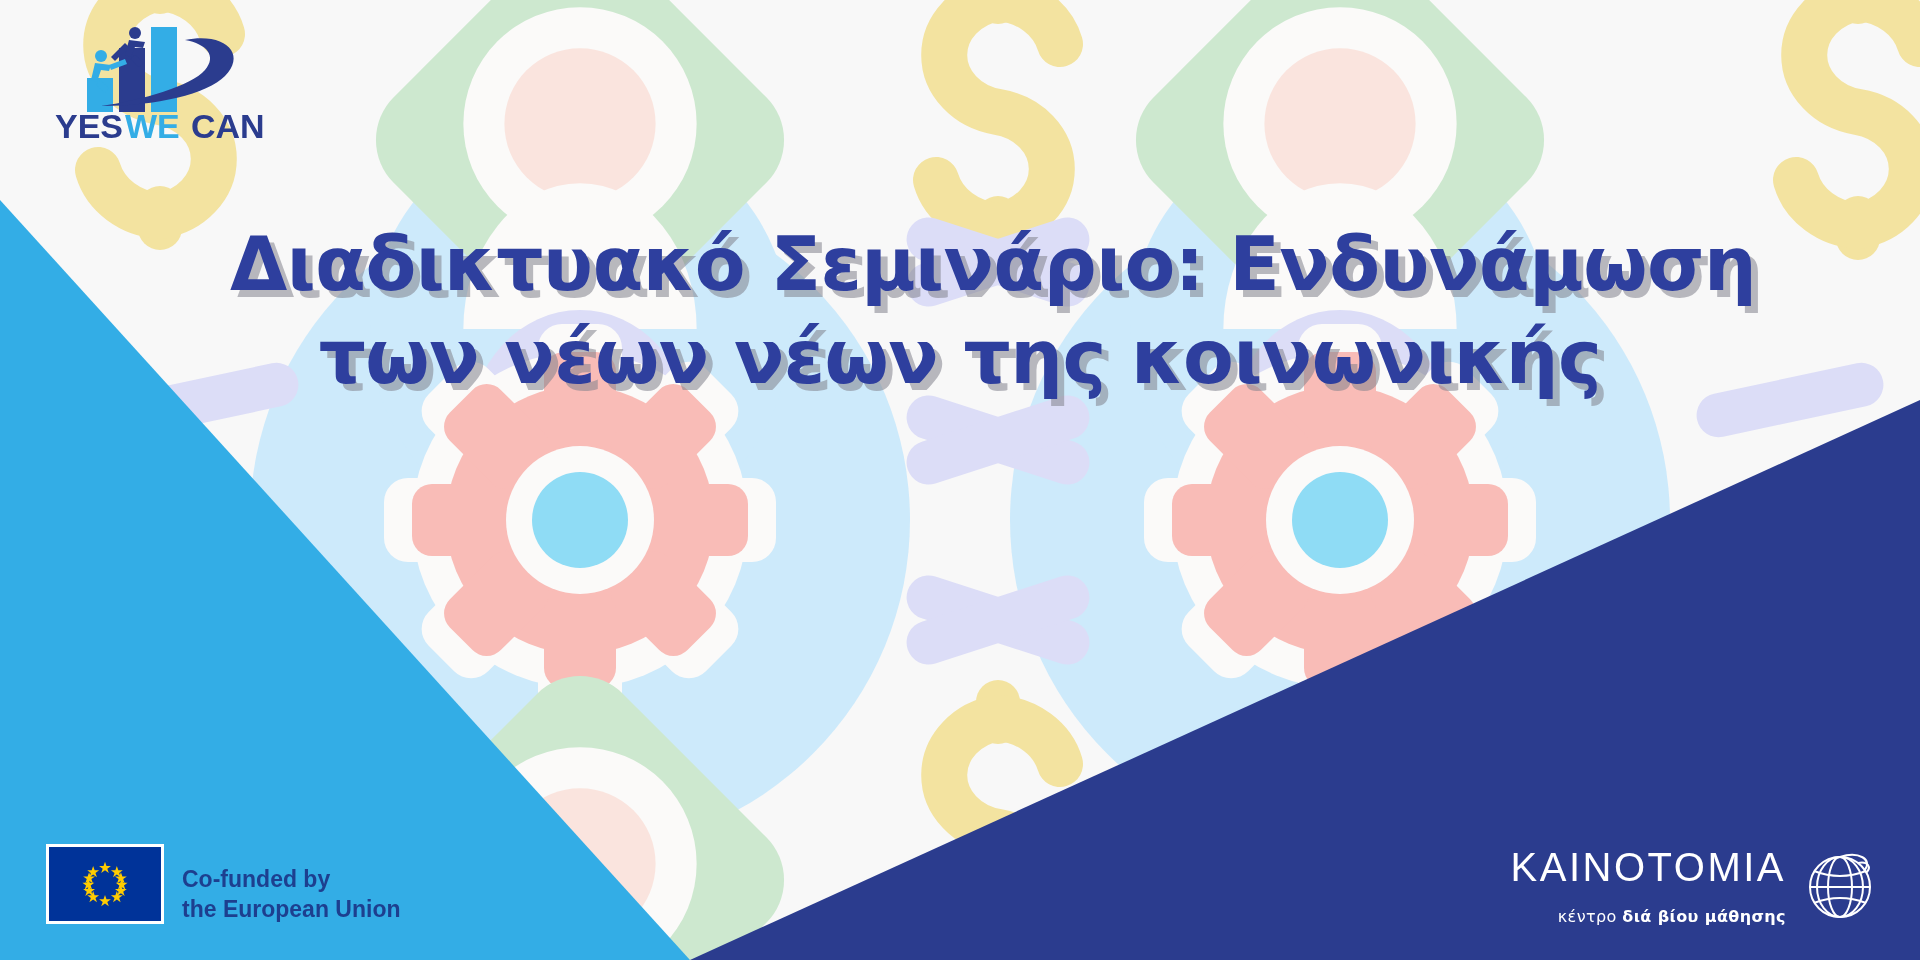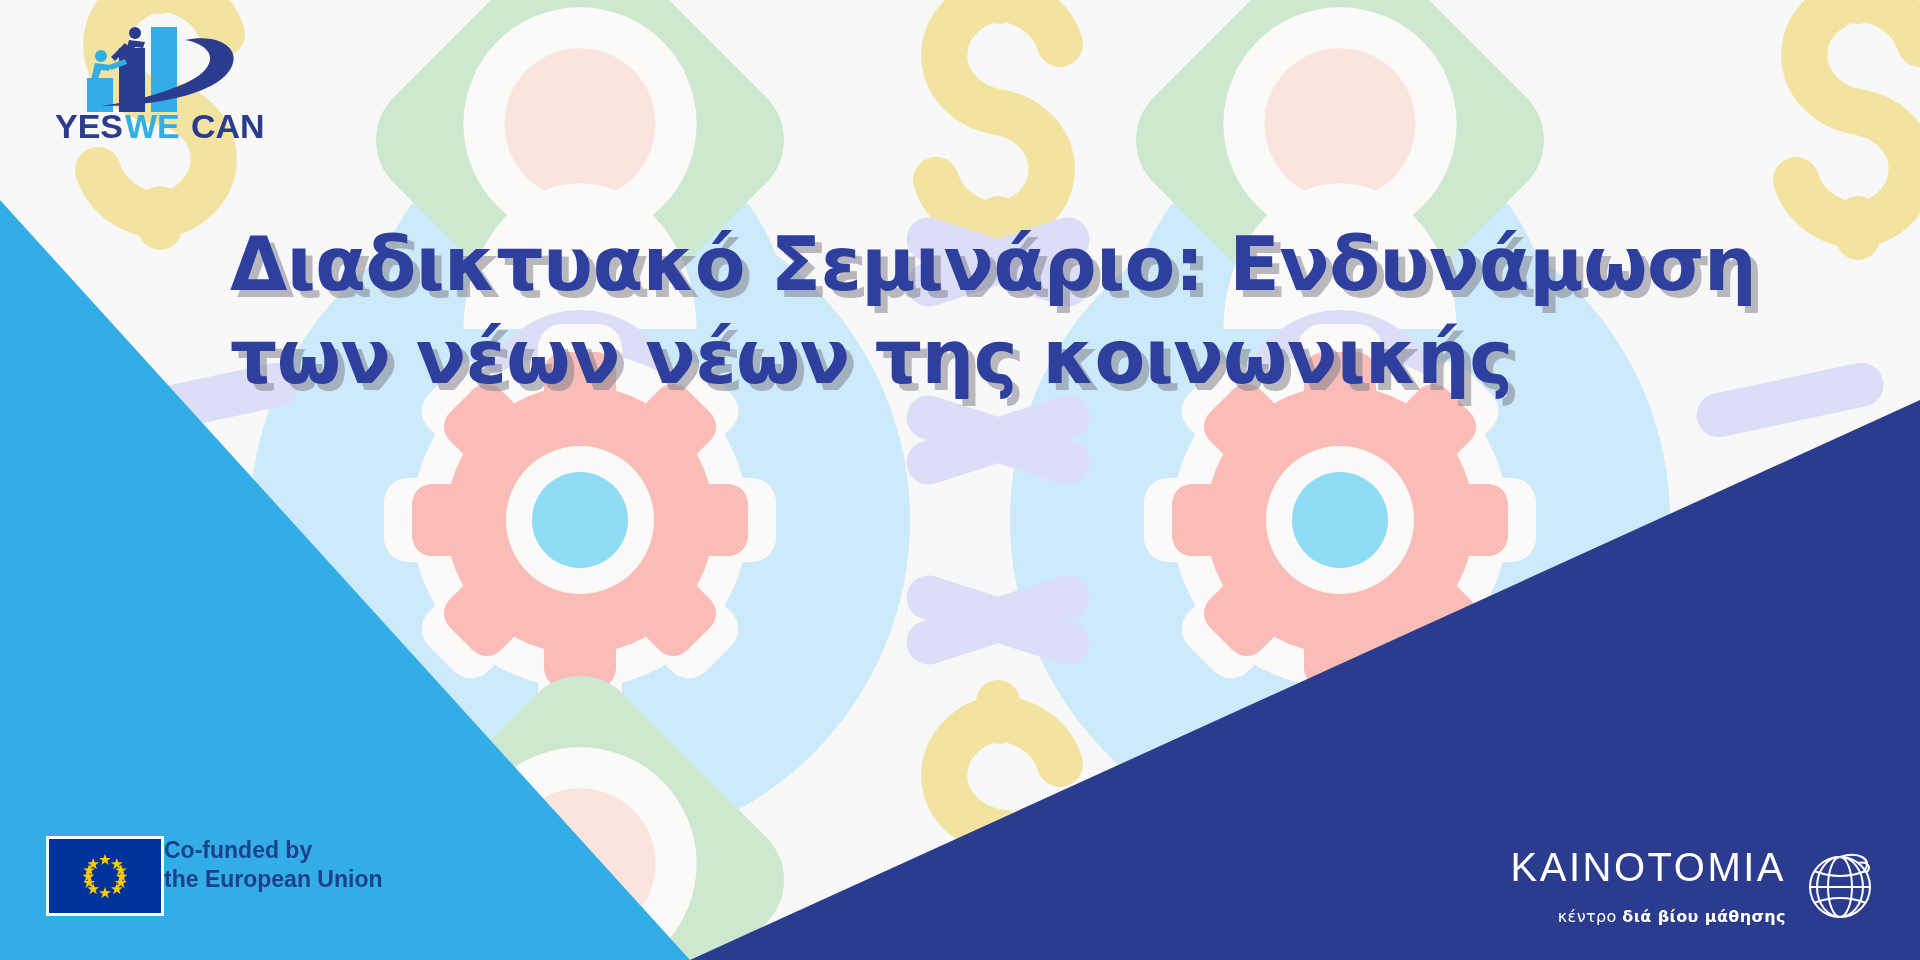--- a/index.html
+++ b/index.html
@@ -42,38 +42,39 @@
   }
   .logo-yeswecan svg { display:block; width:100%; height:100%; }
 
   
   .headline {
     position: absolute;
     left: 50%;
     top: 218px;
     transform: translateX(-50%);
     width: 1460px;
-    text-align: left;
+    text-align: center;
     font-family: "DejaVu Sans", sans-serif;
     font-weight: bold;
     font-size: 74px;
     line-height: 1.25;
     color: #2e3f9e;
     text-shadow: 7px 7px 0 rgba(130,130,140,0.55);
     letter-spacing: -0.5px;
   }
   .headline-line { display: block; white-space: nowrap; }
 
   
   .eu-badge {
     position: absolute;
     left: 46px;
-    bottom: 44px;
+    bottom: 36px;
     display: flex;
-    align-items: flex-start;
+    align-items: flex-end;
+    gap: 18px;
   }
   .eu-flag {
     width: 118px;
     height: 80px;
     background: #003399;
     border: 3px solid #ffffff;
     box-sizing: border-box;
     position: relative;
   }
   .eu-flag svg { display:block; width:100%; height:100%; }

